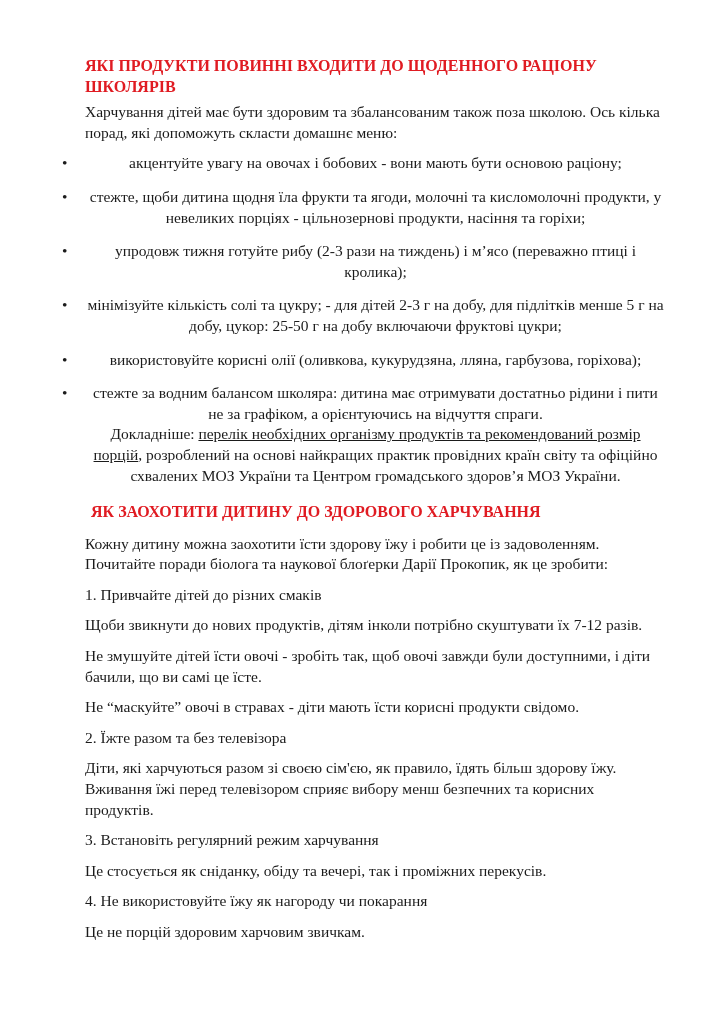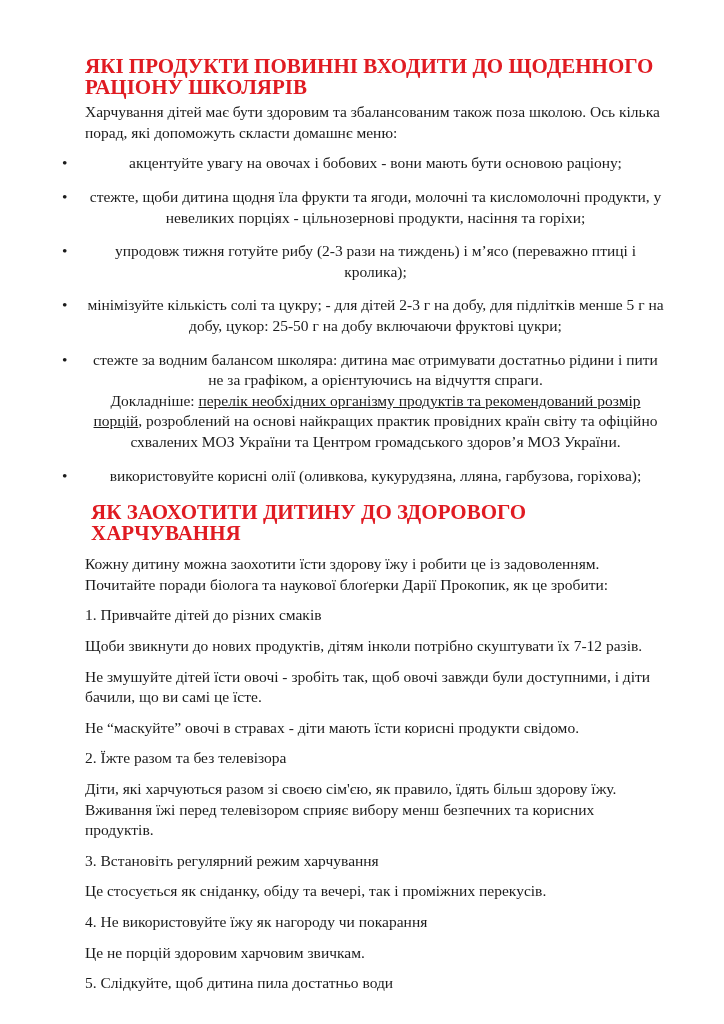--- a/index.html
+++ b/index.html
@@ -12,21 +12,21 @@
     box-sizing: border-box;
     width: 724px; height: 1024px;
     padding: 56px 58px 0 85px;
     font-family: "Liberation Serif", "DejaVu Serif", serif;
     font-size: 15.5px;
     line-height: 20.6px;
     color: #1b1b1b;
     background: #ffffff;
   }
   h1, h2 {
-    font-size: 21px;
+    font-size: 16px;
     line-height: 20.6px;
     font-weight: bold;
     color: #e01b22;
     margin: 0;
   }
   h1 { margin-bottom: 5px; }
   h2 { margin: 16px 0 11px 0; padding-left: 6px; }
   p { margin: 0 0 10px 0; }
   ul.tips {
     list-style: none;
@@ -66,39 +66,38 @@
     <li>
       <span>стежте, щоби дитина щодня їла фрукти та ягоди, молочні та кисломолочні продукти, у невеликих порціях - цільнозернові продукти, насіння та горіхи;</span>
     </li>
     <li>
       <span>упродовж тижня готуйте рибу (2-3 рази на тиждень) і м’ясо (переважно птиці і кролика);</span>
     </li>
     <li>
       <span>мінімізуйте кількість солі та цукру; - для дітей 2-3 г на добу, для підлітків менше 5 г на добу, цукор: 25-50 г на добу включаючи фруктові цукри;</span>
     </li>
     <li>
+      <span>використовуйте корисні олії (оливкова, кукурудзяна, лляна, гарбузова, горіхова);</span>
+    </li>
+    <li>
       <span>стежте за водним балансом школяра: дитина має отримувати достатньо рідини і пити не за графіком, а орієнтуючись на відчуття спраги.</span>
       <div>
         <span>Докладніше: </span><a class="doc-link">перелік необхідних організму продуктів та рекомендований розмір порцій</a><span>, розроблений на основі найкращих практик провідних країн світу та офіційно схвалених МОЗ України та Центром громадського здоров’я МОЗ України.</span>
       </div>
-    </li>
-    <li>
-      <span>використовуйте корисні олії (оливкова, кукурудзяна, лляна, гарбузова, горіхова);</span>
     </li>
   </ul>
 
   <h2>ЯК ЗАОХОТИТИ ДИТИНУ ДО ЗДОРОВОГО ХАРЧУВАННЯ</h2>
 
   <p>Кожну дитину можна заохотити їсти здорову їжу і робити це із задоволенням. Почитайте поради біолога та наукової блоґерки Дарії Прокопик, як це зробити:</p>
 
   <p>1. Привчайте дітей до різних смаків</p>
   <p>Щоби звикнути до нових продуктів, дітям інколи потрібно скуштувати їх 7-12 разів.</p>
   <p>Не змушуйте дітей їсти овочі - зробіть так, щоб овочі завжди були доступними, і діти бачили, що ви самі це їсте.</p>
   <p>Не “маскуйте” овочі в стравах - діти мають їсти корисні продукти свідомо.</p>
   <p>2. Їжте разом та без телевізора</p>
   <p>Діти, які харчуються разом зі своєю сім'єю, як правило, їдять більш здорову їжу. Вживання їжі перед телевізором сприяє вибору менш безпечних та корисних продуктів.</p>
   <p>3. Встановіть регулярний режим харчування</p>
   <p>Це стосується як сніданку, обіду та вечері, так і проміжних перекусів.</p>
   <p>4. Не використовуйте їжу як нагороду чи покарання</p>
   <p>Це не порцій здоровим харчовим звичкам.</p>
-  <p>5. Слідкуйте, щоб дитина пила достатньо води</p>
 
 </div>
 
 </body></html>

